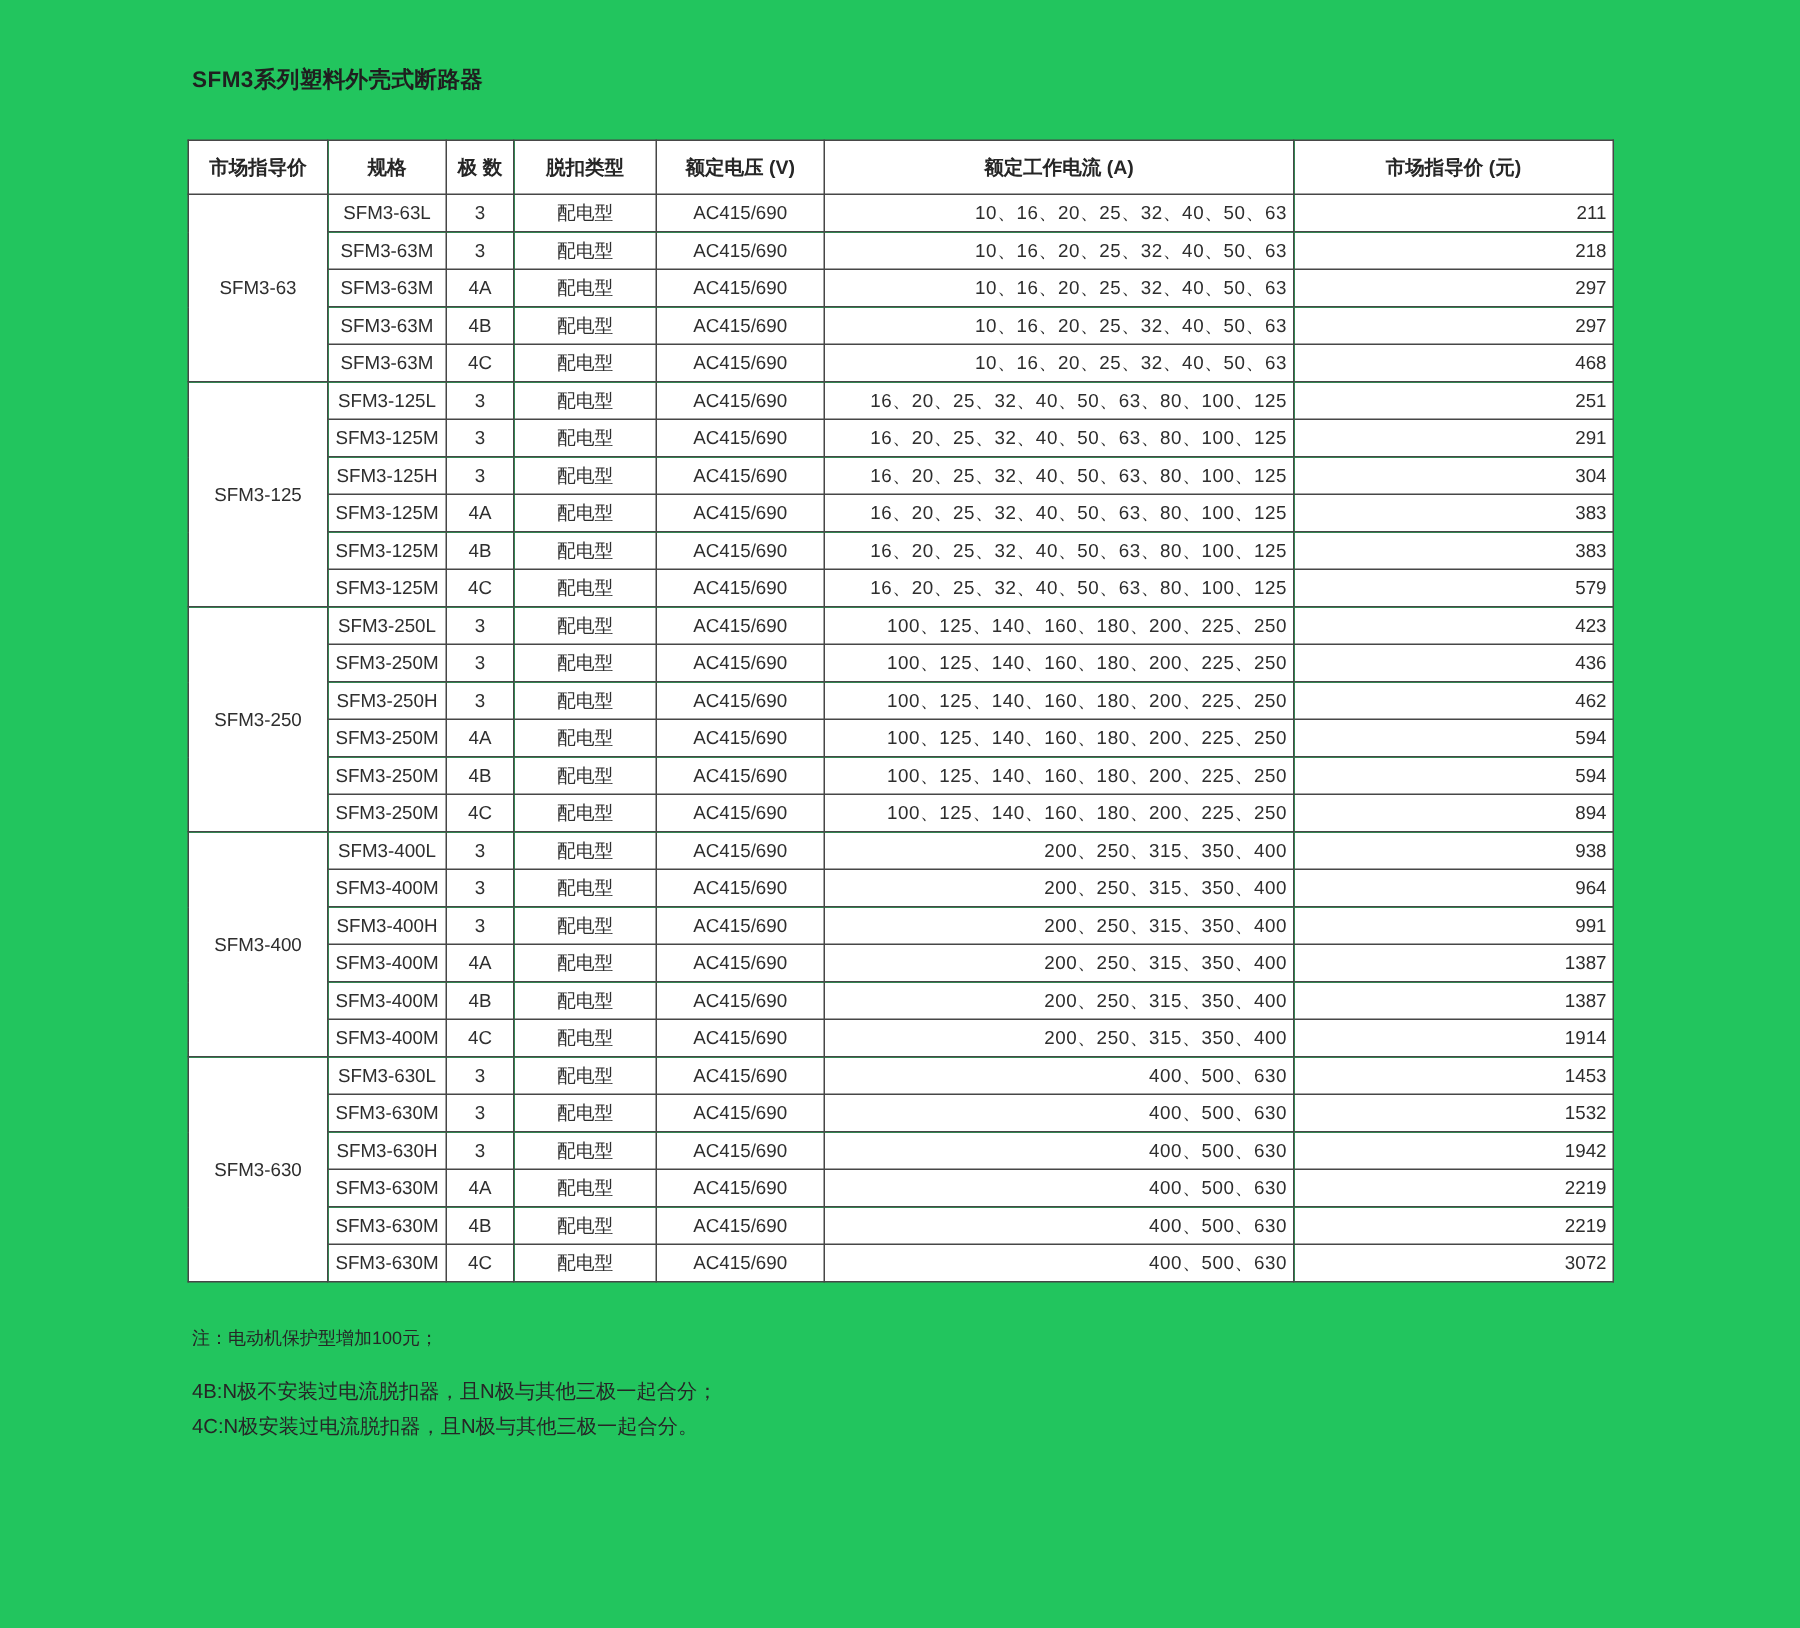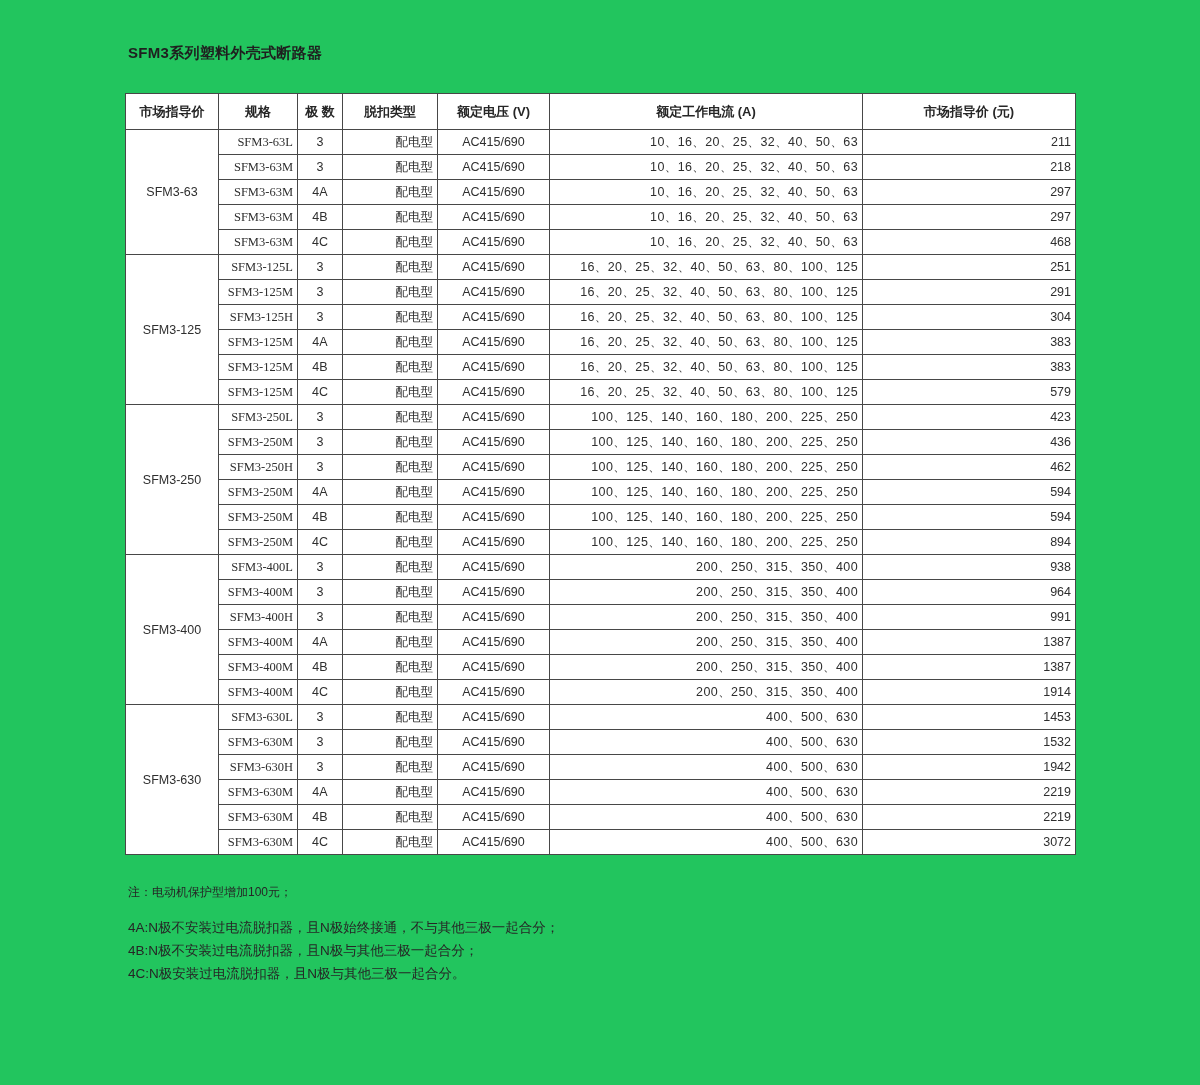--- a/index.html
+++ b/index.html
@@ -44,23 +44,23 @@
   }
   table.price-table th {
     height: 35px;
     font-size: 13px;
     font-weight: 700;
     text-align: center;
     color: #262626;
   }
   table.price-table td { height: 24px; }
   td.col-model   { text-align: center;  padding-left: 3px; }
-  td.col-spec    { text-align: right;  padding-left: 4px; font-family: Liberation Serif, serif; }
+  td.col-spec    { text-align: center;  padding-left: 4px; }
   td.col-poles   { text-align: center; }
-  td.col-trip    { text-align: right; font-family: Liberation Serif, serif; }
+  td.col-trip    { text-align: center; font-family: Liberation Serif, serif; }
   td.col-voltage { text-align: center; }
   td.col-current { text-align: right;  padding-left: 5px; letter-spacing: 0.4px; }
   td.col-price   { text-align: right; margin-left: 46px; }
   .note-first {
     position: absolute;
     left: 128px;
     top: 884px;
     font-size: 12px;
     color: #262626;
   }
@@ -338,18 +338,17 @@
           <td class="col-voltage">AC415/690</td>
           <td class="col-current">400、500、630</td>
           <td class="col-price">3072</td>
         </tr>
       </tbody>
   </table>
 
   <div class="note-first">注：电动机保护型增加100元；</div>
 
   <div class="notes-block">
-    <div>4A:N极不安装过电流脱扣器，且N极始终接通，不与其他三极一起合分；</div>
     <div>4B:N极不安装过电流脱扣器，且N极与其他三极一起合分；</div>
     <div>4C:N极安装过电流脱扣器，且N极与其他三极一起合分。</div>
   </div>
 
 </div>
 
 </body></html>

